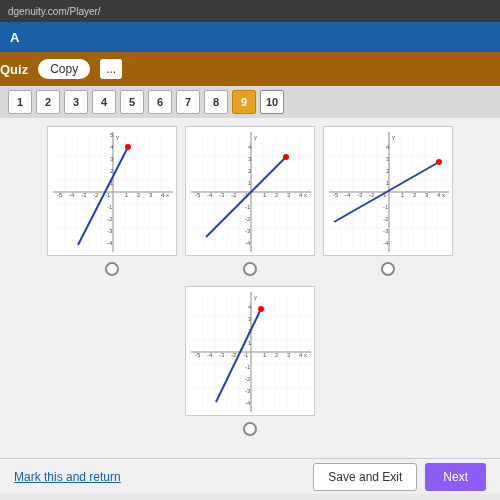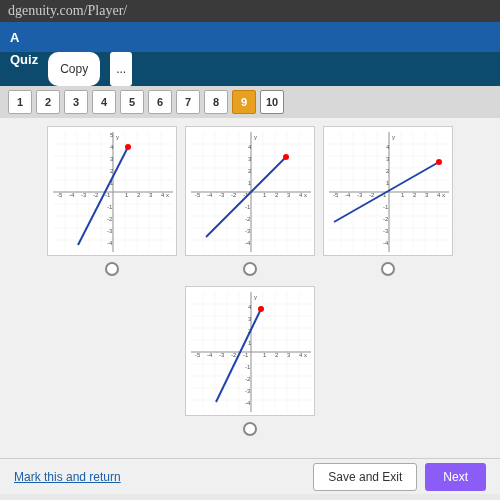--- a/index.html
+++ b/index.html
@@ -13,42 +13,42 @@
 
     .browser-bar {
       background: #3a3a3a;
       height: 22px;
       display: flex;
       align-items: center;
       padding: 0 8px;
     }
     .browser-url {
       color: #ccc;
-      font-size: 14px;
-      font-family: Liberation Serif, serif;
+      font-size: 10px;
     }
 
     .app-header {
       background: #1a5fa8;
       height: 30px;
       display: flex;
       align-items: center;
       padding: 0 10px;
     }
     .app-title {
       color: white;
       font-size: 13px;
       font-weight: bold;
     }
 
     .quiz-bar {
-      background: #0c4a6e;
+      background: #a16207;
       height: 34px;
       display: flex;
-      padding: 0 10px;
+      align-items: center;
+      padding: 0 0;
       gap: 10px;
     }
     .quiz-label {
       color: white;
       font-size: 13px;
       font-weight: bold;
     }
     .copy-btn {
       background: white;
       border: none;

